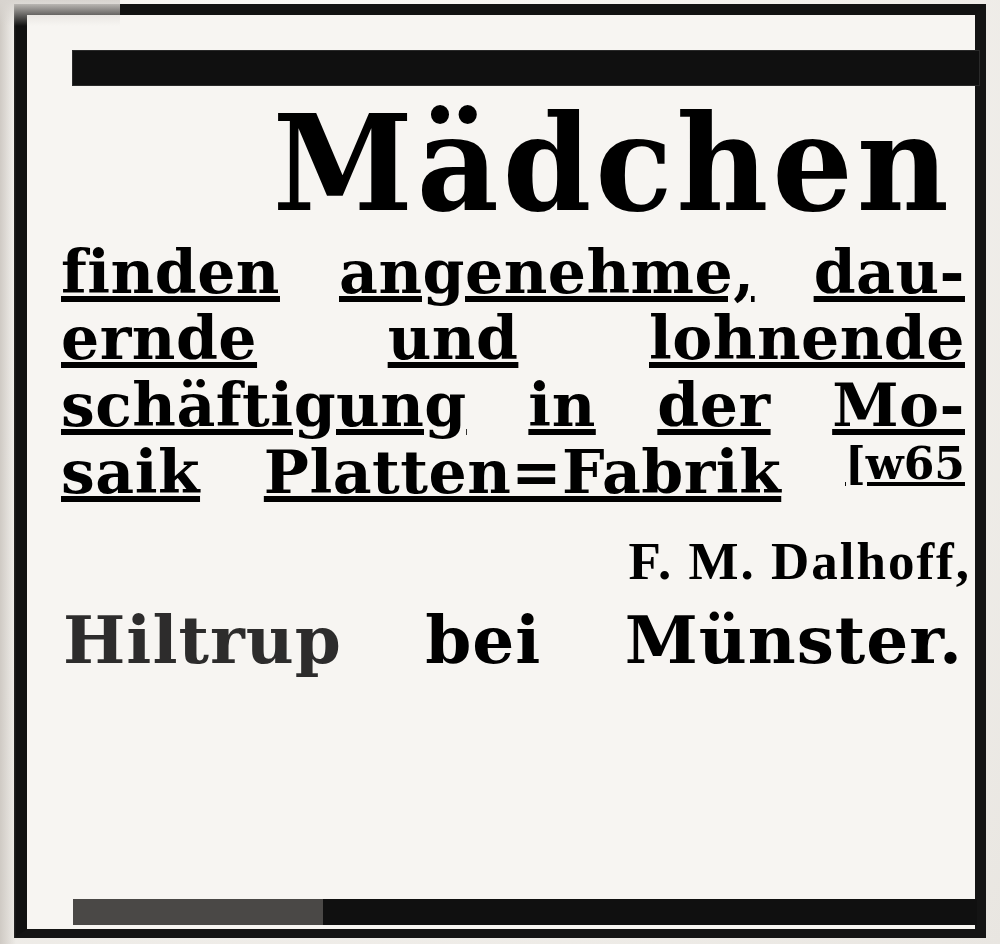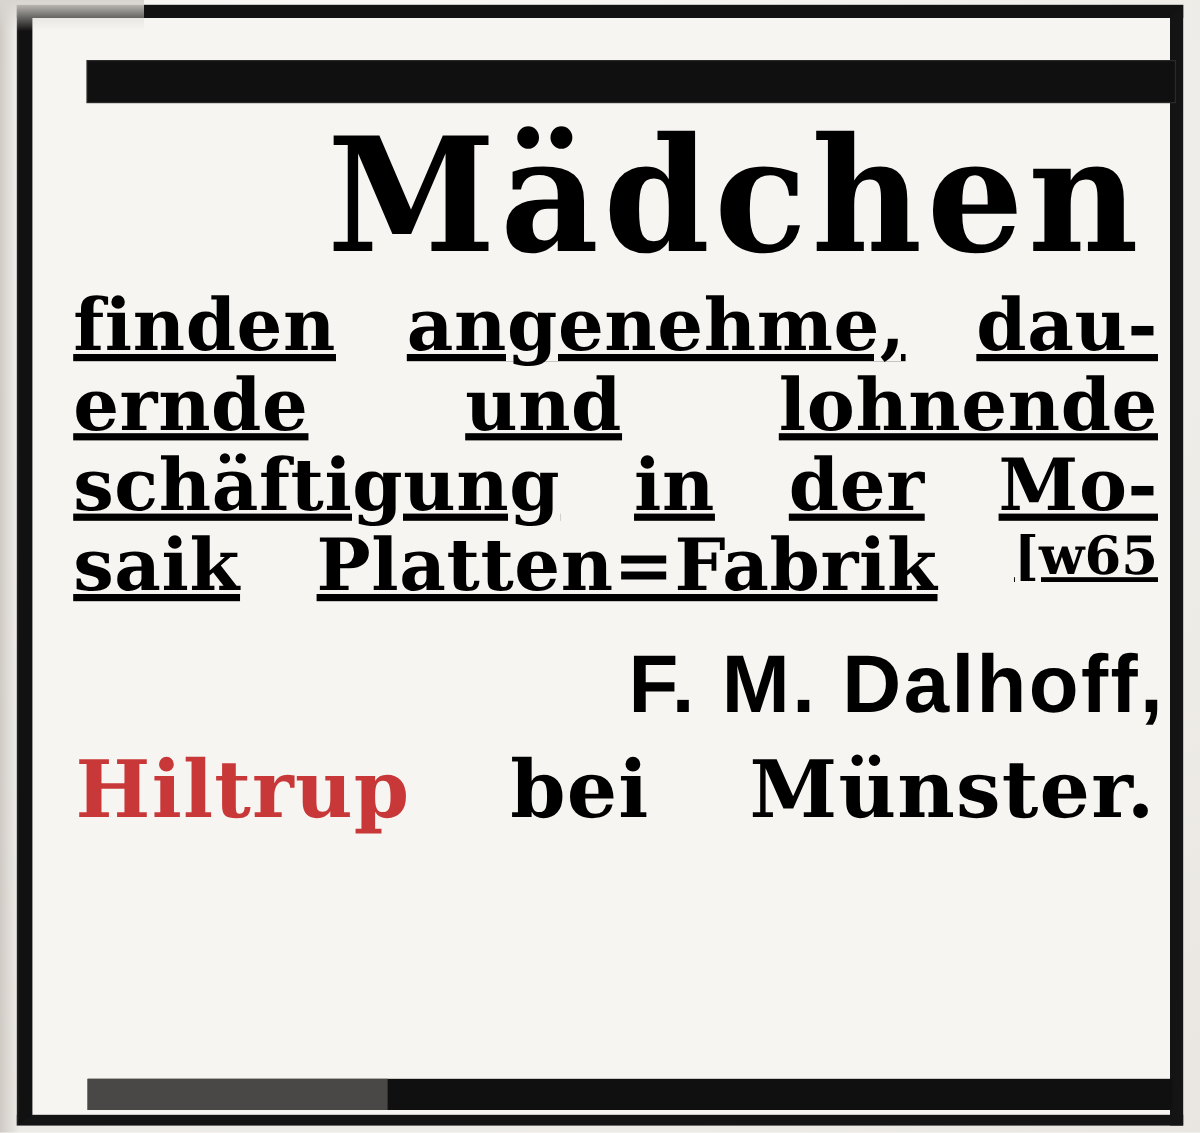--- a/index.html
+++ b/index.html
@@ -104,41 +104,41 @@
   }
   .body-line .w { display: inline-block; }
 
   .ref-code {
     font-size: 44px;
     font-weight: 700;
     letter-spacing: 0px;
   }
 
   .firm {
-    font-family: Liberation Sans, sans-serif;
-    font-weight: 700;
-    font-size: 68px;
+    font-family: Liberation Serif, serif;
+    font-weight: 700;
+    font-size: 53px;
     letter-spacing: 2px;
     margin: 26px 0 10px 0;
     white-space: nowrap;
   }
 
   .place {
     font-family: "DejaVu Serif", serif;
     font-weight: 700;
     font-size: 66px;
     letter-spacing: 1px;
     margin: 6px 0 0 0;
     white-space: nowrap;
     display: flex;
     justify-content: space-between;
     padding: 0 8px;
   }
   .place .faded {
-    color: #b91c1c;
+    color: #000000;
     opacity: 0.82;
   }
 
   
   .ink {
     filter: blur(0.35px) contrast(1.12);
   }
 
   
   .edge-smudge {

